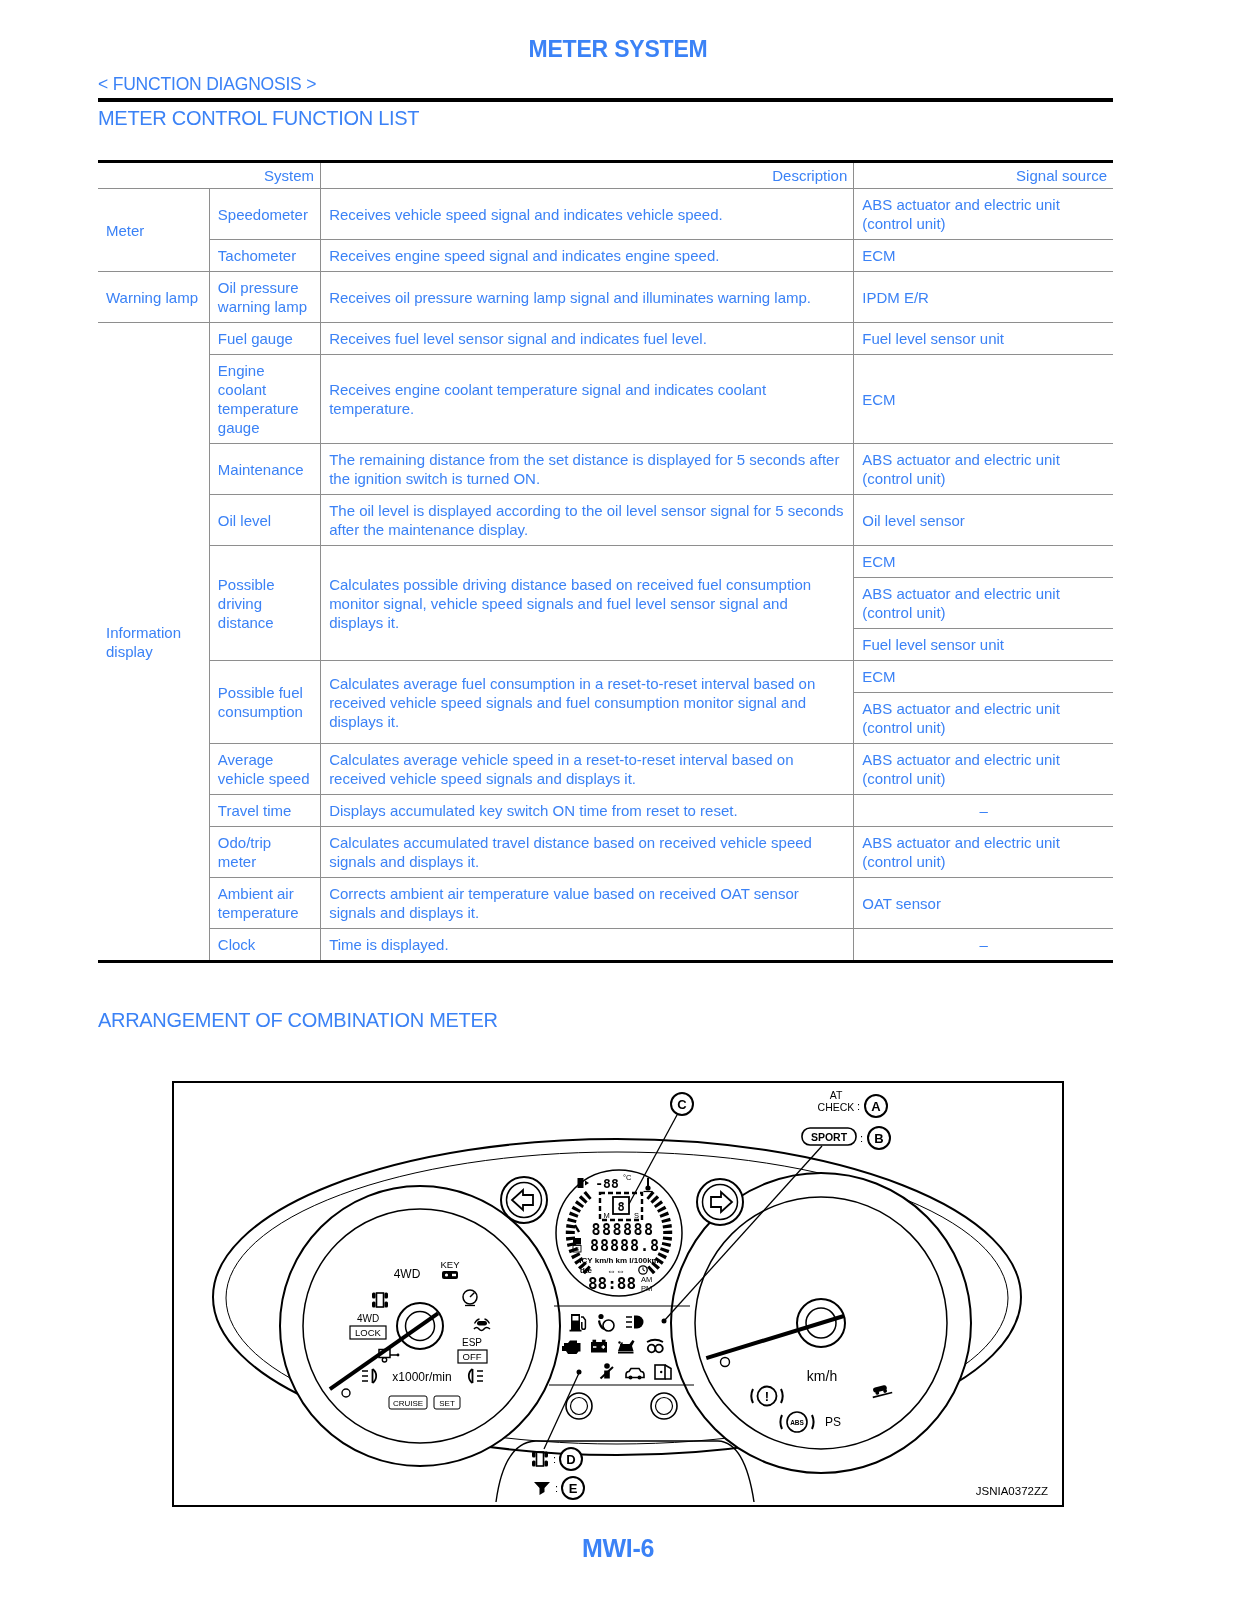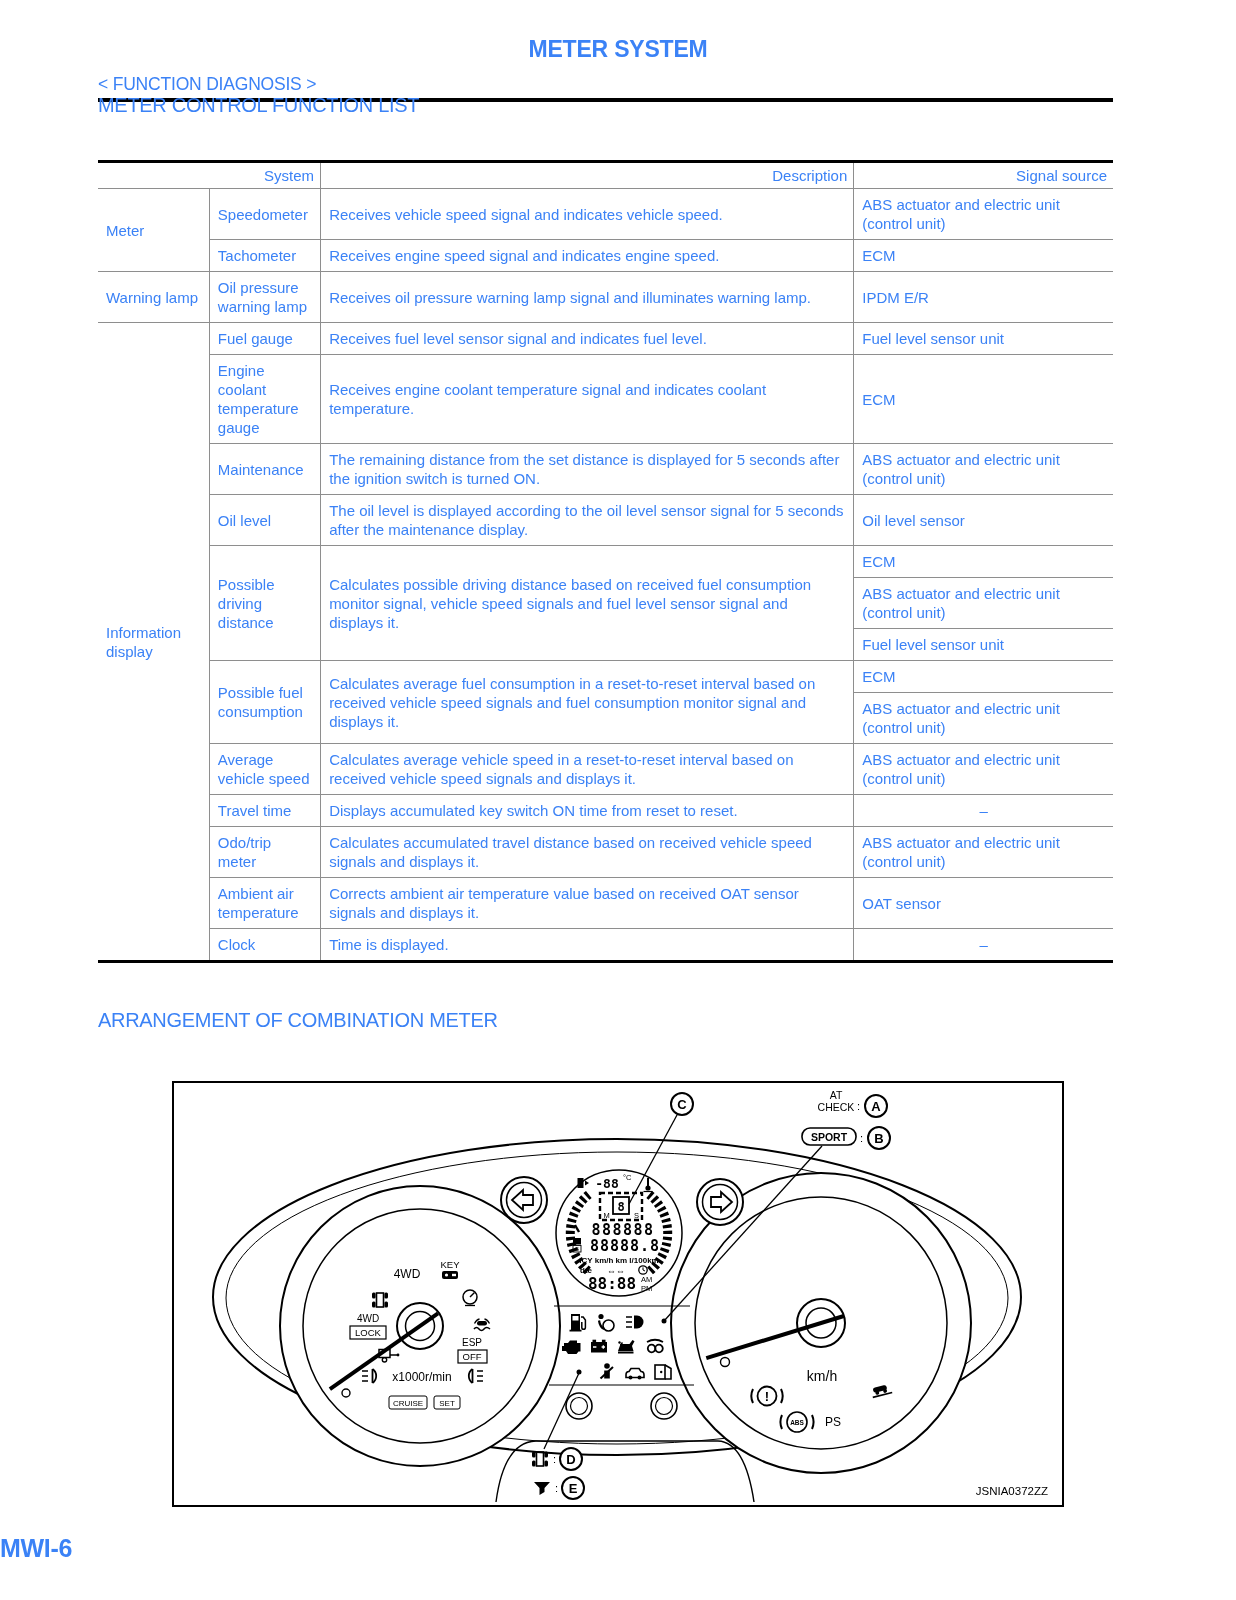--- a/index.html
+++ b/index.html
@@ -3,39 +3,39 @@
 <meta charset="utf-8">
 <style>
   html,body{margin:0;padding:0;background:#fff;}
   .page{position:relative;width:1236px;height:1600px;background:#fff;color:#3b82f6;
         font-family:"Liberation Sans",sans-serif;overflow:hidden;}
   .page-title{position:absolute;top:36px;left:0;width:100%;text-align:center;
         font-size:23px;font-weight:bold;letter-spacing:-.2px;}
   .fn-diag{position:absolute;left:98px;top:74px;font-size:17.5px;letter-spacing:-.2px;}
   .rule-thick{position:absolute;left:98px;top:98px;width:1015px;height:3.5px;background:#000;}
   .sec-head{position:absolute;left:98px;font-size:20px;letter-spacing:-.3px;}
-  #sec1{top:94px;text-align:center;}
+  #sec1{top:107px;text-align:center;}
   #sec2{top:1009px;}
   table.fn{position:absolute;left:98px;top:160px;width:1015px;border-collapse:collapse;
         border-top:3px solid #000;border-bottom:3px solid #000;border-left:hidden;border-right:hidden;
         table-layout:fixed;}
   table.fn td{border:1px solid #8e8e8e;font-size:15px;line-height:19px;padding:6px 8px;
         vertical-align:middle;}
   table.fn tr.hdr td{text-align:right;padding:3px 6px;}
   td.c1{width:170px;}
   td.c2{width:221px;}
   td.c3{width:424px;}
   td.c4{width:200px;}
   td.dash{text-align:center;}
   .figure-box{position:absolute;left:172px;top:1081px;width:892px;height:426px;
         border:2.5px solid #000;box-sizing:border-box;background:#fff;}
   .figure-box svg{display:block;}
   svg text{font-family:"Liberation Sans",sans-serif;fill:#000;}
   svg .seg{font-family:"DejaVu Sans Mono",monospace;font-weight:bold;}
-  .page-footer{position:absolute;top:1534px;left:0;width:100%;text-align:left;
+  .page-footer{position:absolute;top:1534px;left:0;width:100%;text-align:center;
         font-size:25px;font-weight:bold;letter-spacing:-.3px;}
 </style>
 </head>
 <body>
 
 <div class="page">
 
   <div class="page-title">METER SYSTEM</div>
   <div class="fn-diag">&lt; FUNCTION DIAGNOSIS &gt;</div>
   <div class="rule-thick"></div>

